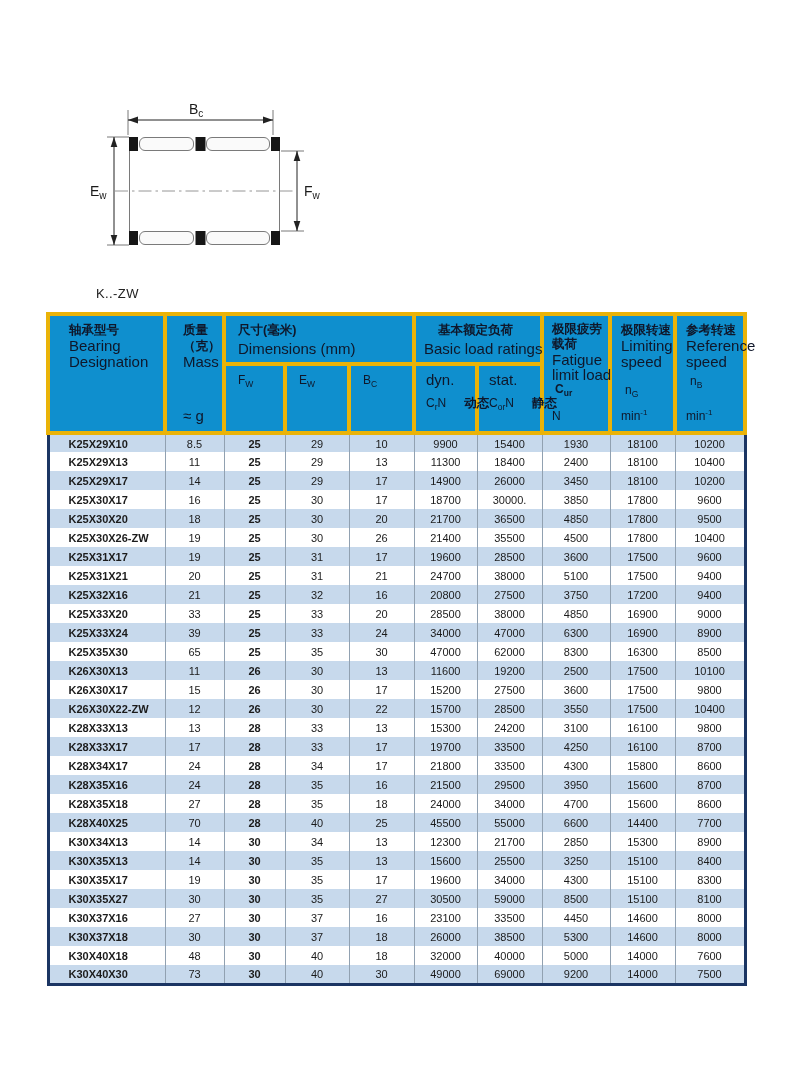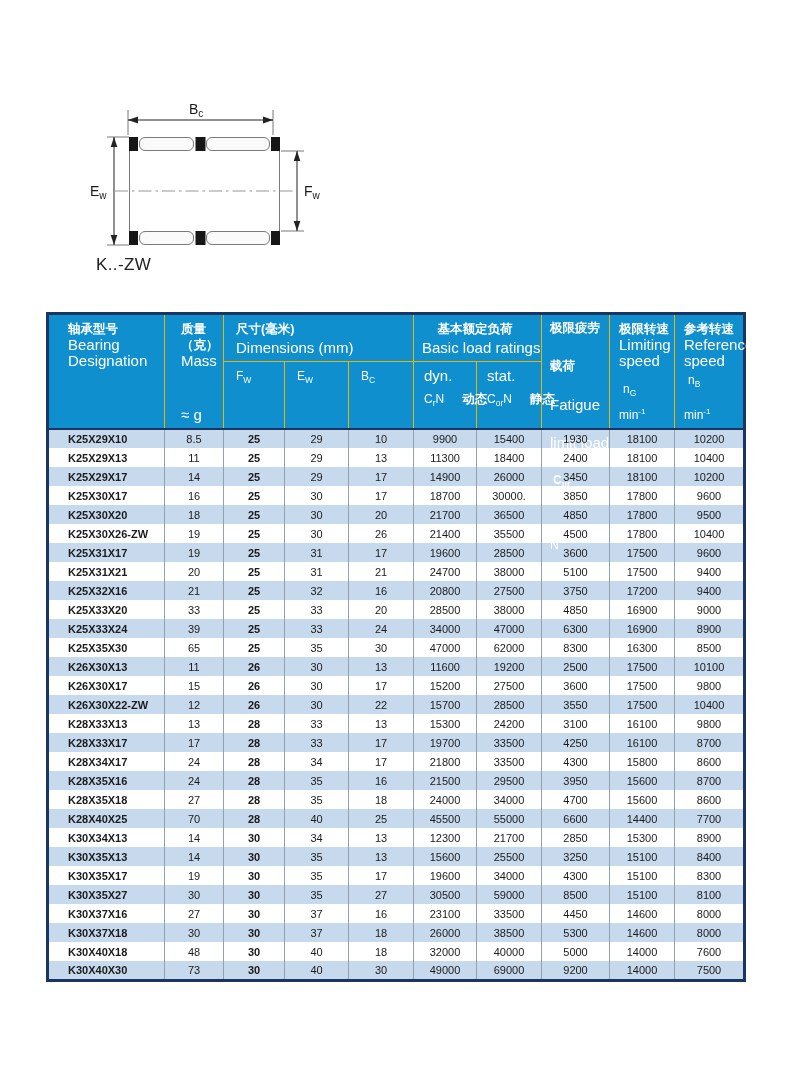--- a/index.html
+++ b/index.html
@@ -2,31 +2,31 @@
 <html><head>
 <meta charset="utf-8">
 <style>
   html,body{margin:0;padding:0;}
   body{
     width:800px;height:1088px;background:#ffffff;position:relative;
     font-family:"Liberation Sans","DejaVu Sans",sans-serif;color:#1b1b1b;
   }
   
   .diagram-svg{position:absolute;left:85px;top:95px;}
-  .diagram-caption{position:absolute;left:96px;top:255px;font-size:17px;color:#222;letter-spacing:.4px;}
+  .diagram-caption{position:absolute;left:96px;top:286px;font-size:13px;color:#222;letter-spacing:.4px;}
   
   table.spec{
     position:absolute;left:46px;top:312px;width:697px;
     border-collapse:collapse;table-layout:fixed;
     border:3px solid #1b3563;
   }
   thead{border-bottom:2px solid #1b3563;}
   thead th{
-    background:#0f8fce;color:#ffffff;font-weight:normal;
-    border:1px solid #eab308;vertical-align:top;padding:0;text-align:left;
+    background:#0f8fce;color:#0f172a;font-weight:normal;
+    border:4px solid #eab308;vertical-align:top;padding:0;text-align:left;
   }
   .hwrap{display:flex;flex-direction:column;box-sizing:border-box;padding:6px 3px 5px 10px;}
   .hwrap.tall{height:113px;}
   .hwrap.short{height:65px;}
   .hwrap.group{height:46px;justify-content:space-between;}
   .hwrap .spacer{flex:1 1 auto;}
   .zh{font-size:12.5px;font-weight:bold;line-height:16px;white-space:nowrap;}
   .zh-center{text-align:center;padding-right:10px;}
   .en{font-size:15px;line-height:16px;white-space:nowrap;}
   .sym{font-size:12px;line-height:16px;}
@@ -143,21 +143,21 @@
           <div class="en">Dimensions (mm)</div>
         </div>
       </th>
       <th colspan="2">
         <div class="hwrap group" style="padding-left:8px;">
           <div class="zh zh-center">基本额定负荷</div>
           <div class="en">Basic load ratings</div>
         </div>
       </th>
       <th rowspan="2">
-        <div class="hwrap tall tight" style="padding-left:8px;gap:23px;">
+        <div class="hwrap tall tight" style="padding-left:8px;">
           <div class="zh">极限疲劳</div>
           <div class="zh">载荷</div>
           <div class="en">Fatigue</div>
           <div class="en">limit load</div>
           <div class="sym" style="padding-left:3px;font-weight:bold;"><span>C</span><sub>ur</sub></div>
           <div class="spacer"></div>
           <div class="sym">N</div>
         </div>
       </th>
       <th rowspan="2">

